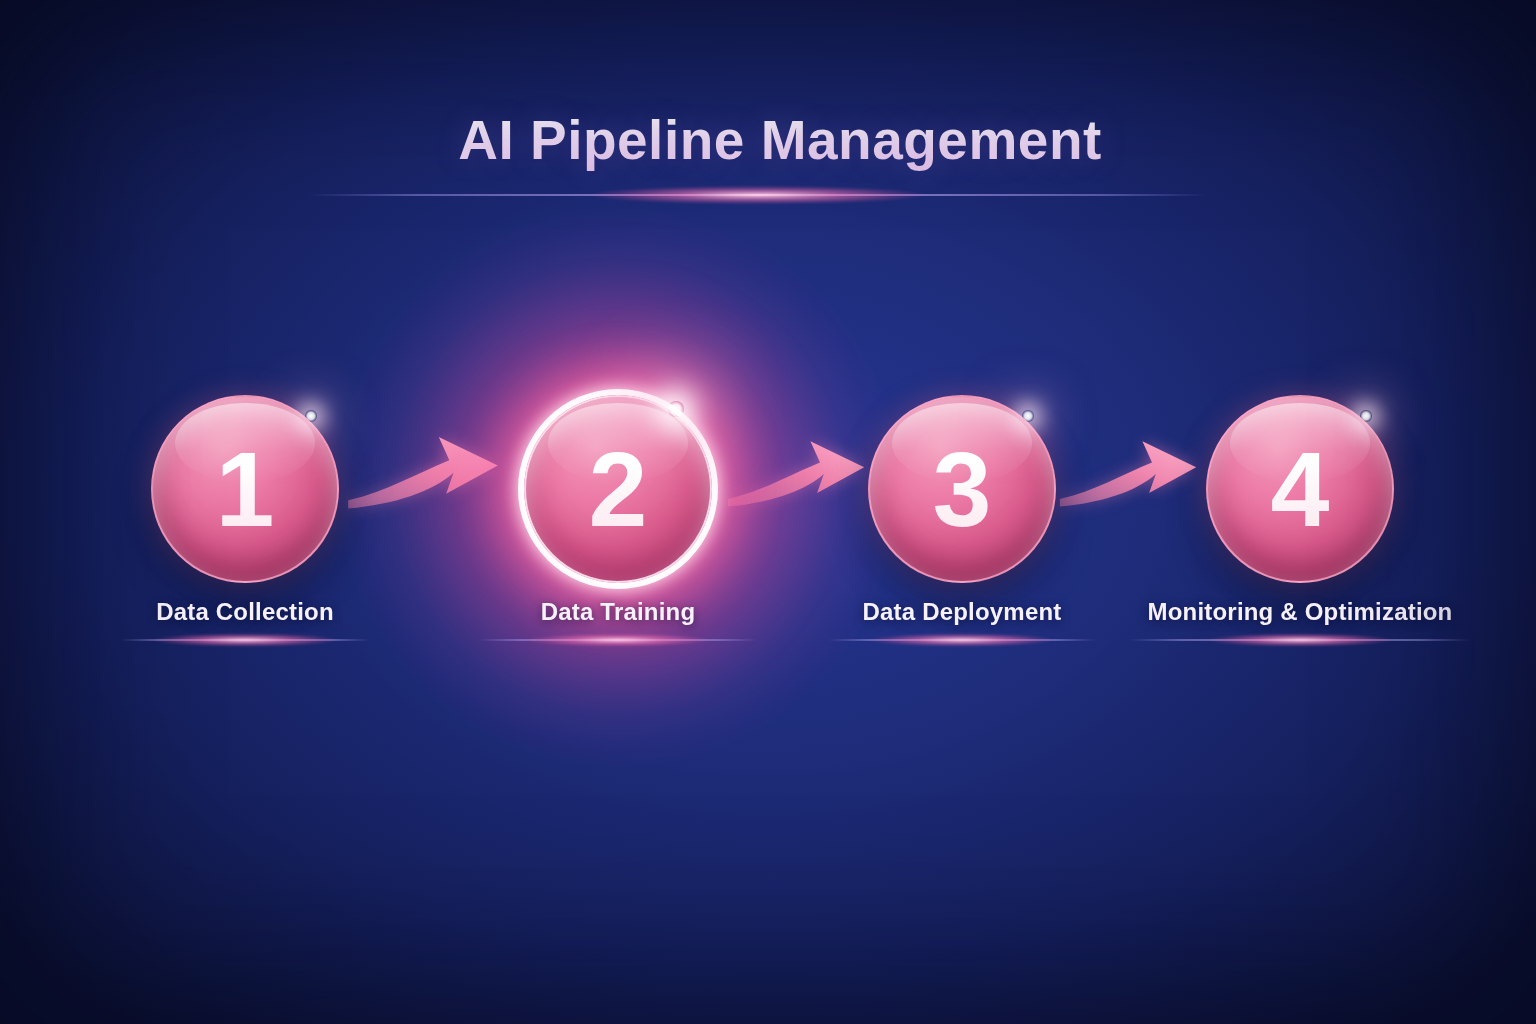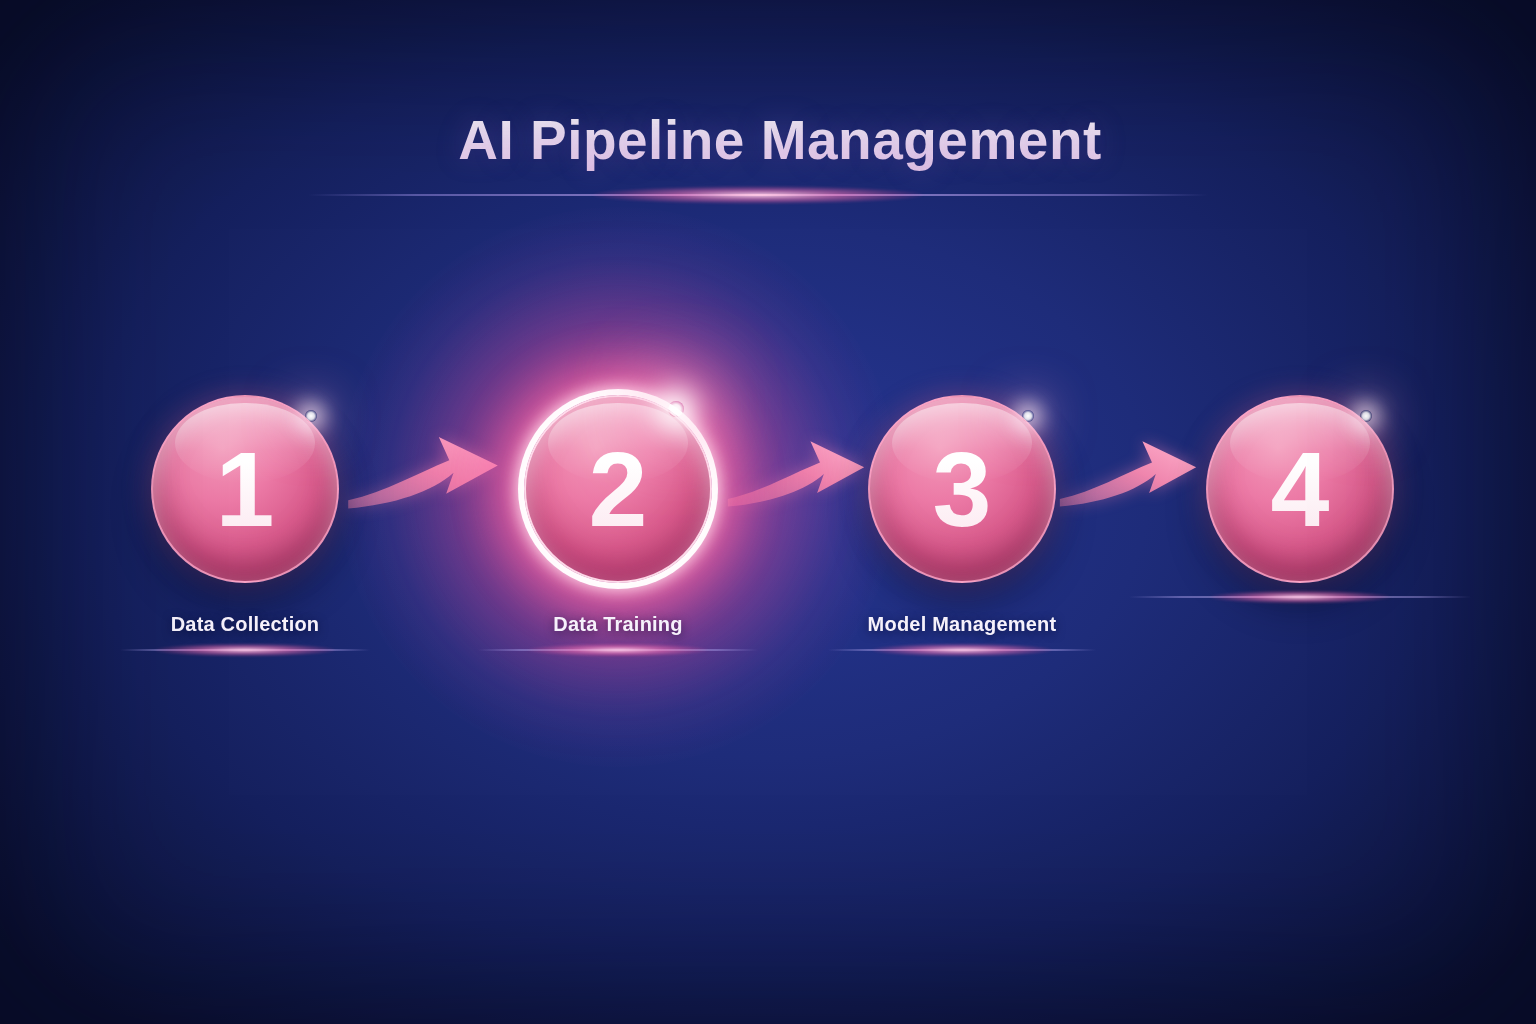--- a/index.html
+++ b/index.html
@@ -95,22 +95,22 @@
       inset 0 -16px 30px rgba(150,25,85,0.5);
     border-color:rgba(255,224,238,0.95);
   }
   .step.active .sparkle{
     top:2%;right:14%;width:16px;height:16px;
     box-shadow:0 0 26px 12px rgba(255,255,255,0.95), 0 0 70px 26px rgba(255,170,210,0.7);
   }
 
   .label{
     position:relative;z-index:4;
-    margin-top:30px;
-    font-size:20px;font-weight:700;letter-spacing:0.2px;
+    margin-top:15px;
+    font-size:24px;font-weight:700;letter-spacing:0.2px;
     color:#f6f1fb;
     text-shadow:0 2px 10px rgba(10,12,45,0.6);
   }
   .underline{
     position:relative;z-index:4;
     height:2px;margin:13px auto 0;
     background:linear-gradient(90deg,rgba(150,140,220,0) 0%,rgba(160,150,225,0.5) 15%,rgba(200,185,240,0.6) 50%,rgba(160,150,225,0.5) 85%,rgba(150,140,220,0) 100%);
   }
   .step-1 .underline{width:250px;}
   .step-2 .underline{width:280px;}
@@ -170,33 +170,34 @@
     </div>
   </div>
 
   <div class="step step-3">
 
     <div class="circle">
       <span class="gloss"></span>
       <span class="sparkle"></span>
       <span class="num">3</span>
     </div>
-    <div class="label">Model Management</div>
+    <div class="label">Data Deployment</div>
     <div class="underline">
       <span class="flare small"></span>
     </div>
   </div>
 
   <div class="step step-4">
 
     <div class="circle">
       <span class="gloss"></span>
       <span class="sparkle"></span>
       <span class="num">4</span>
     </div>
+    <div class="label">Monitoring &amp; Optimization</div>
     <div class="underline">
       <span class="flare small"></span>
     </div>
   </div>
 
   <svg class="arrow arrow-1" viewBox="0 0 150 100">
     <path d="M4,86 C48,82 84,70 104,52 L97,72 L146,45 L90,18 L100,40 C70,52 40,70 4,78 Z" fill="url(#arrowGrad)"></path>
   </svg>
   <svg class="arrow arrow-2" viewBox="0 0 150 100">
     <path d="M4,86 C48,82 84,70 104,52 L97,72 L146,45 L90,18 L100,40 C70,52 40,70 4,78 Z" fill="url(#arrowGrad)"></path>

